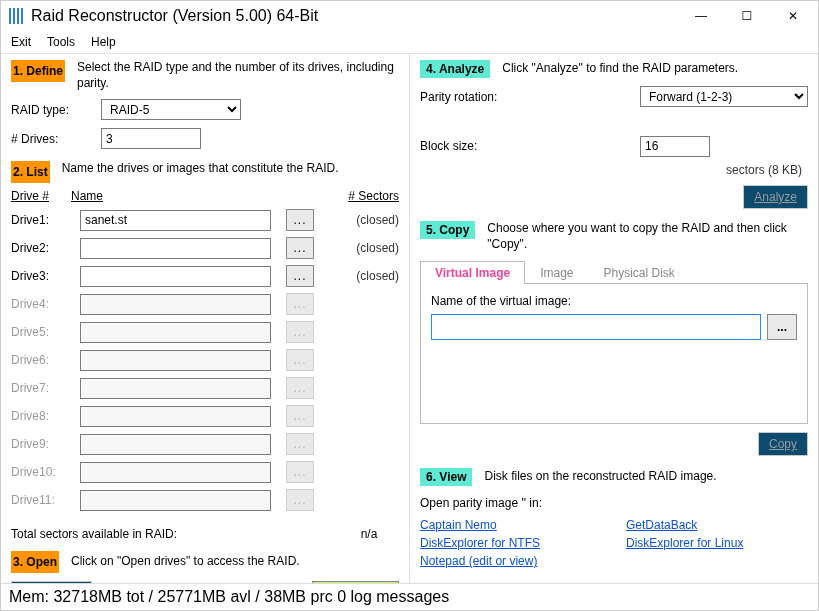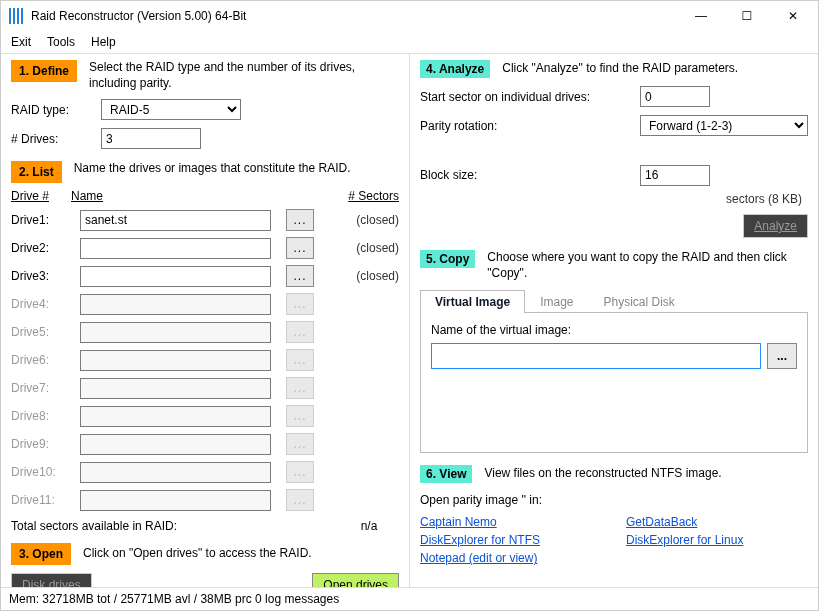--- a/index.html
+++ b/index.html
@@ -1,69 +1,69 @@
 <!DOCTYPE html>
 <html><head>
 <meta charset="utf-8">
 <style>
 * { box-sizing: border-box; margin: 0; padding: 0; font-family: "Segoe UI", Tahoma, sans-serif; font-size: 12px; }
 body { background: #fff; width: 819px; height: 611px; display: flex; flex-direction: column; border: 1px solid #ccc; }
 .titlebar { display: flex; align-items: center; height: 30px; padding: 0 2px 0 8px; }
 .titlebar .icon { width: 16px; height: 16px; margin-right: 6px; background: repeating-linear-gradient(90deg,#2a7fd6 0 2px,#fff 2px 4px); }
-.titlebar .title { flex: 1; font-size: 12px; }
+.titlebar .title { flex: 1; font-size: 16px; }
 .titlebar .winbtn { width: 46px; height: 30px; display: flex; align-items: center; justify-content: center; font-size: 12px; }
 .menubar { display: flex; gap: 16px; padding: 4px 10px; border-bottom: 1px solid #e0e0e0; }
 .menubar span { cursor: default; }
 .mainrow { display: flex; flex: 1; overflow: hidden; }
 .col { flex: 1; padding: 6px 10px; overflow: hidden; display: flex; flex-direction: column; }
 .col+.col { border-left: 1px solid #ddd; }
 .section-head { display: flex; align-items: flex-start; gap: 12px; }
 .section-head.mini { align-items: center; }
-.chip { background: #ff9400; color: #000; font-weight: bold; padding: 4px 8px; white-space: nowrap; }
+.chip { background: #ff9400; color: #000; font-weight: bold; padding: 4px 2px; white-space: nowrap; }
 .chip-white { background: #5eead4; border: none; font-weight: bold; padding: 2px 6px; white-space: nowrap; }
 .instr { line-height: 1.3; }
 .formrow { display: flex; align-items: center; margin-top: 8px; gap: 10px; }
 .formrow label { width: 80px; }
 select, input[type=text] { border: 1px solid #7a7a7a; background: #fff; height: 21px; padding: 0 4px; font-size: 12px; }
 select { min-width: 140px; }
 .listhead { display: flex; font-size: 12px; margin-top: 6px; }
 .listhead .lh1 { width: 60px; text-decoration: underline; }
 .listhead .lh2 { flex: 1; text-decoration: underline; }
 .listhead .lh3 { width: 80px; text-align: right; text-decoration: underline; }
 .driverow { display: flex; align-items: center; margin-top: 6px; gap: 15px; }
 .driverow .dlabel { width: 54px; }
 .driverow input { flex: 1; }
 .driverow .browse { width: 28px; height: 22px; border: 1px solid #888; background: #e9e9e9; text-align: center; line-height: 20px; letter-spacing: 1px; }
 .driverow .sect { width: 70px; text-align: right; color: #333; }
 .driverow.dis .dlabel { color: #9a9a9a; }
 .driverow.dis input { background: #f7f7f7; }
 .driverow.dis .browse { color: #b5b5b5; border-color: #ccc; }
-.totalrow { display: flex; margin-top: 8px; }
+.totalrow { display: flex; margin-top: 16px; }
 .totalrow .tl { flex: 1; }
 .totalrow .tr { width: 60px; text-align: center; }
 .btn { border: 1px solid #888; background: #bef264; padding: 4px 10px; cursor: default; }
-.btn.disabled { color: #9a9a9a; border-color: #c8c8c8; background: #404040; }
+.btn.disabled { color: #9a9a9a; border-color: #c8c8c8; background: #0c4a6e; }
 .btn.underline { text-decoration: underline; }
 .actionrow { display: flex; gap: 8px; margin-top: 8px; justify-content: space-between; }
 .rtcol-section { margin-bottom: 12px; }
 .rt-formrow { display: flex; align-items: center; margin-top: 8px; gap: 10px; }
 .rt-formrow label { width: 210px; }
 .rt-formrow input { width: 70px; }
 .rt-formrow select { flex: 1; }
 .rt-formrow .trail { margin-left: 6px; color: #333; margin-top: 48px; }
 .rt-align-right { justify-content: flex-end; }
 .tabs { display: flex; border-bottom: 1px solid #bbb; margin-top: 8px; }
 .tab { padding: 4px 14px; color: #888; border: 1px solid transparent; border-bottom: none; position: relative; top: 1px; }
-.tab.active { color: #0f172a; font-weight: bold; border-color: #bbb; background: #fff; }
+.tab.active { color: #ec4899; font-weight: bold; border-color: #bbb; background: #fff; }
 .tabpanel { border: 1px solid #bbb; border-top: none; padding: 10px; height: 140px; }
 .virtimg-row { display: flex; align-items: center; gap: 6px; margin-top: 6px; }
 .virtimg-row input { flex: 1; height: 26px; border: 1px solid #1f8bff; }
 .link { color: #0b52d4; text-decoration: underline; cursor: pointer; }
 .linkgrid { display: grid; grid-template-columns: 1fr 1fr; gap: 4px 24px; margin-top: 8px; }
-.statusbar { border-top: 1px solid #ddd; padding: 4px 8px; font-size: 12px; background: #fff; }
+.statusbar { border-top: 1px solid #ddd; padding: 4px 8px; font-size: 16px; background: #fff; }
 </style>
 </head>
 <body>
 
 <div class="titlebar">
   <div class="icon"></div>
   <div class="title">Raid Reconstructor (Version 5.00) 64-Bit</div>
   <div class="winbtn">—</div>
   <div class="winbtn">☐</div>
   <div class="winbtn">✕</div>
@@ -185,24 +185,20 @@
   </div>
 
   <div class="col">
 
     <div class="rtcol-section">
       <div class="section-head mini">
         <div class="chip-white">4. Analyze</div>
         <div class="instr">Click "Analyze" to find the RAID parameters.</div>
       </div>
       <div class="rt-formrow">
-        <label>Start sector on individual drives:</label>
-        <input type="text" value="0" style="">
-      </div>
-      <div class="rt-formrow">
         <label>Parity rotation:</label>
         <select><option>Forward (1-2-3)</option></select>
       </div>
       <div class="rt-formrow">
         <label>Block size:</label>
         <input type="text" value="16" style="">
         <span class="trail">sectors (8 KB)</span>
       </div>
       <div class="rt-formrow rt-align-right">
         <div class="btn disabled underline">Analyze</div>
@@ -219,26 +215,29 @@
         <div class="tab">Image</div>
         <div class="tab">Physical Disk</div>
       </div>
       <div class="tabpanel">
         <div>Name of the virtual image:</div>
         <div class="virtimg-row">
           <input type="text" value="" style="">
           <div class="browse" style="width:30px;height:26px;line-height:24px;border:1px solid #888;background:#e9e9e9;text-align:center;font-weight:bold">...</div>
         </div>
       </div>
+      <div class="rt-formrow rt-align-right">
+        <div class="btn disabled underline">Copy</div>
+      </div>
     </div>
 
     <div class="rtcol-section">
       <div class="section-head mini">
         <div class="chip-white">6. View</div>
-        <div class="instr">View files on the reconstructed NTFS image.</div>
+        <div class="instr">Disk files on the reconstructed RAID image.</div>
       </div>
       <div style="margin-top:10px">Open parity image '' in:</div>
       <div class="linkgrid">
         <span class="link">Captain Nemo</span>
         <span class="link">GetDataBack</span>
         <span class="link">DiskExplorer for NTFS</span>
         <span class="link">DiskExplorer for Linux</span>
         <span class="link">Notepad (edit or view)</span>
       </div>
     </div>

